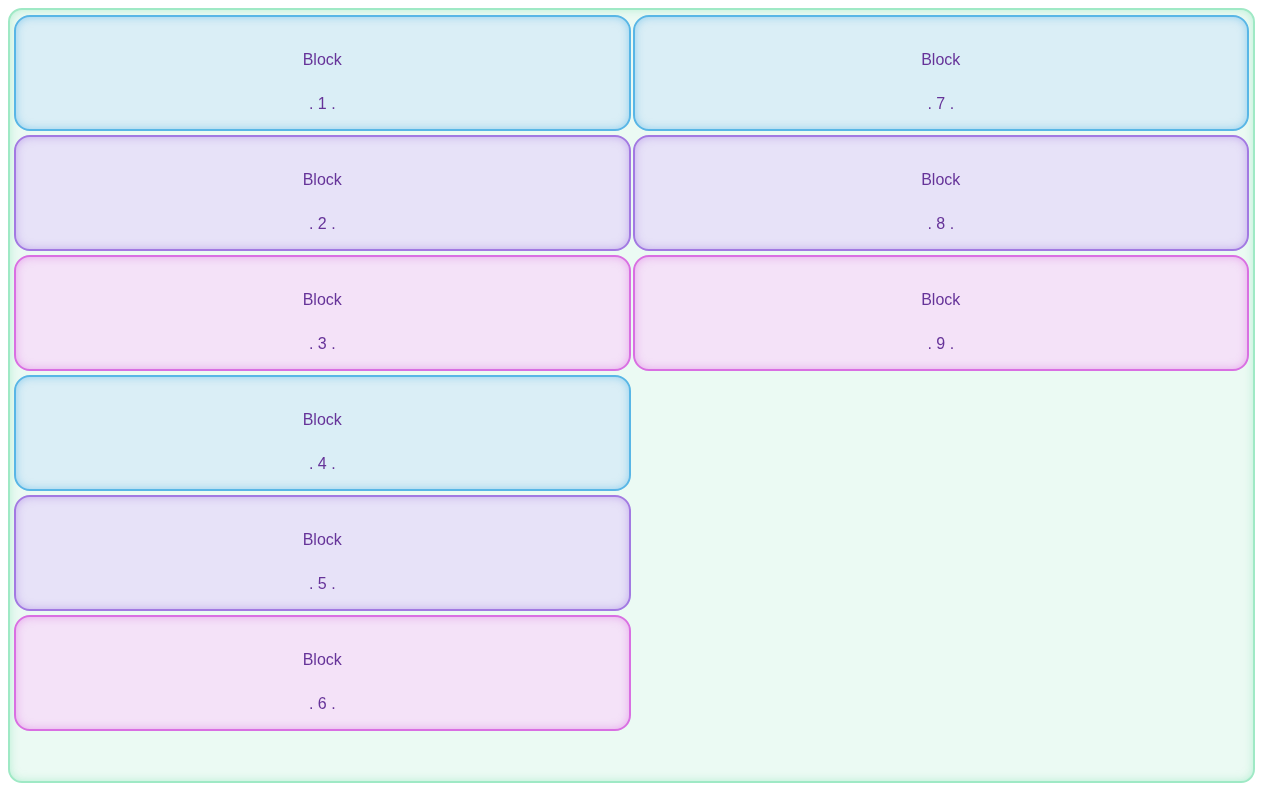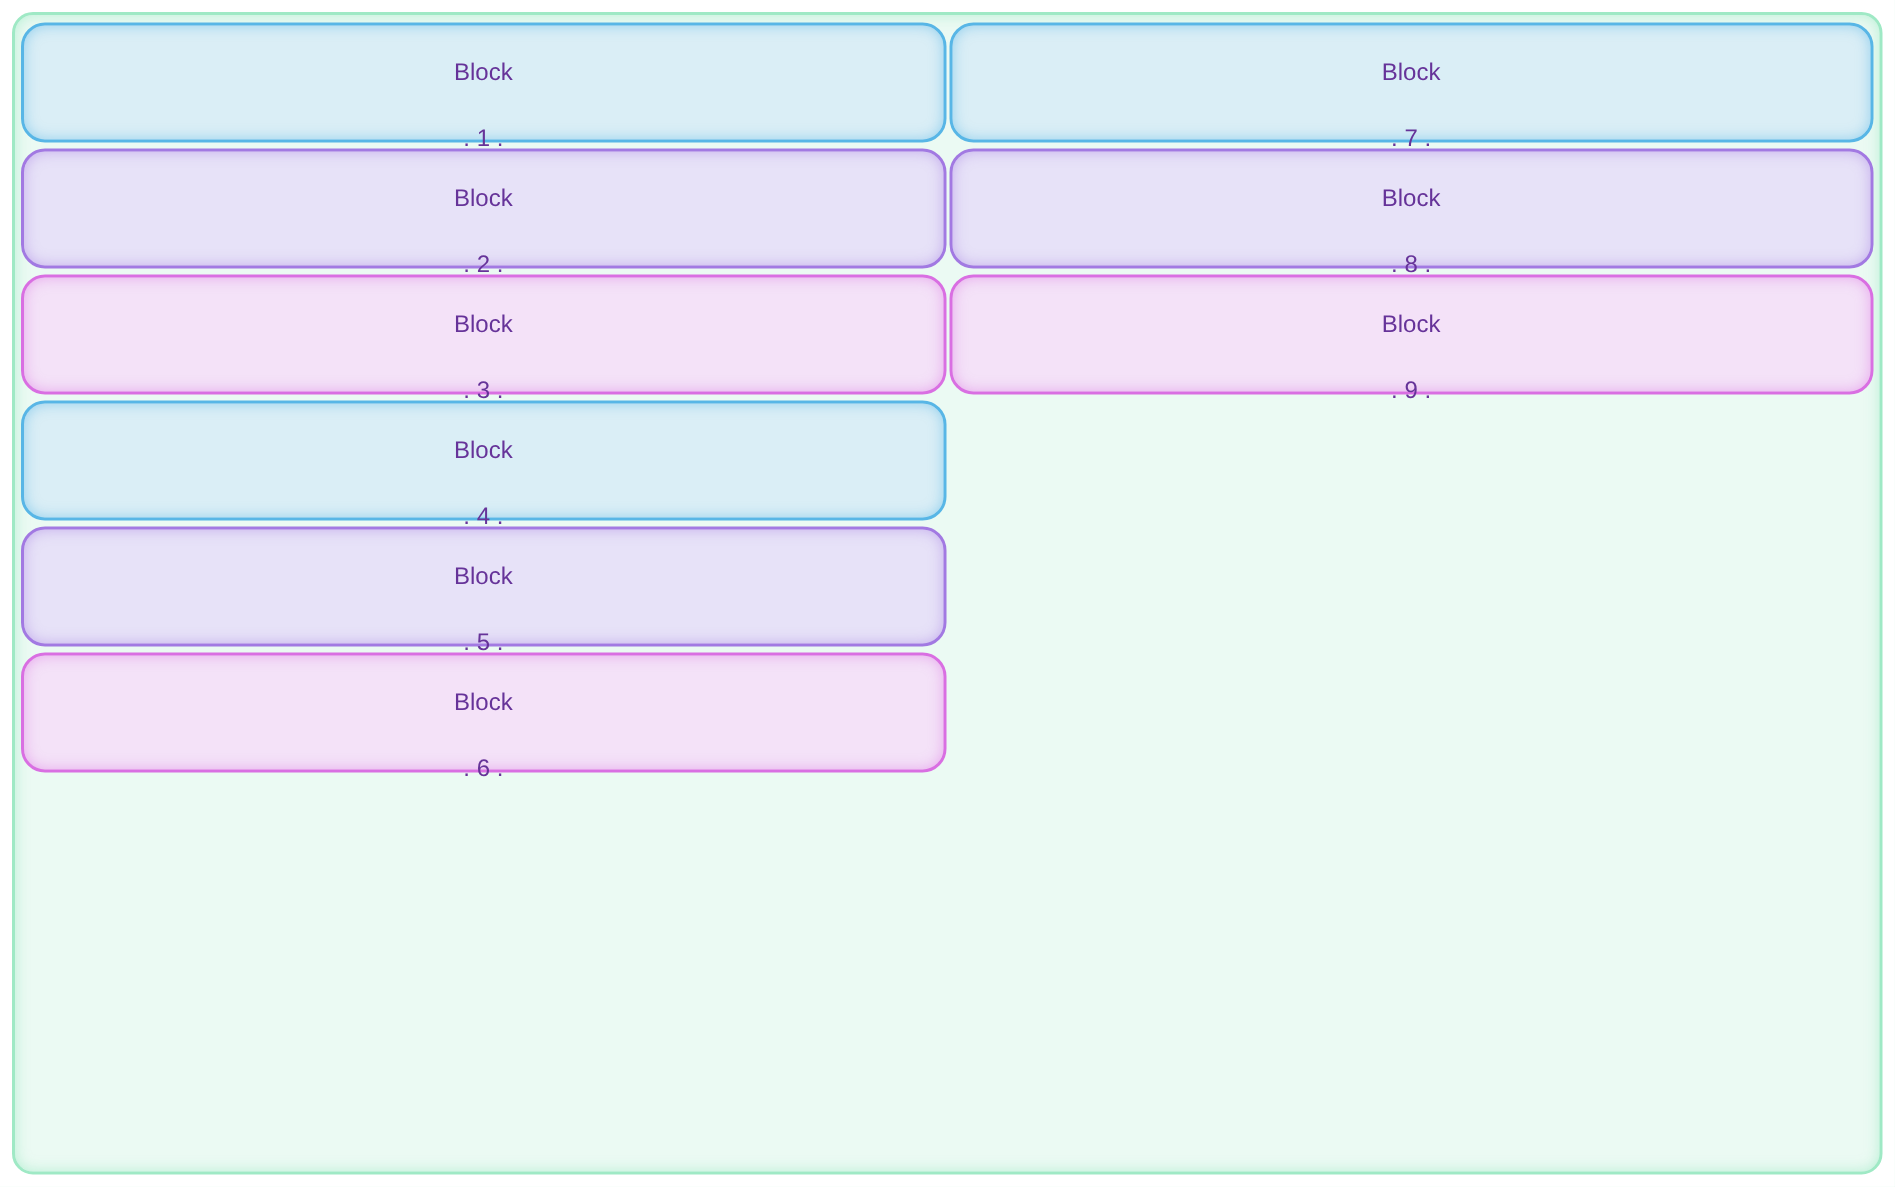--- a/index.html
+++ b/index.html
@@ -54,26 +54,26 @@
   }
 
   .column {
     flex: 1 1 50%;
     min-width: 0;
     display: flex;
     flex-direction: column;
   }
 
   .block {
-    height: 80px;
+    height: 116px;
     margin: 2px 1px;
     border-radius: 16px;
     border: 2px solid;
     text-align: center;
-    padding-top: 22px;
+    padding-top: 33px;
     line-height: 19px;
   }
 
   .block--blue {
     border-color: var(--blue-border);
     background: var(--blue-bg);
     box-shadow: inset 0 0 9px var(--blue-glow);
   }
 
   .block--lavender {

